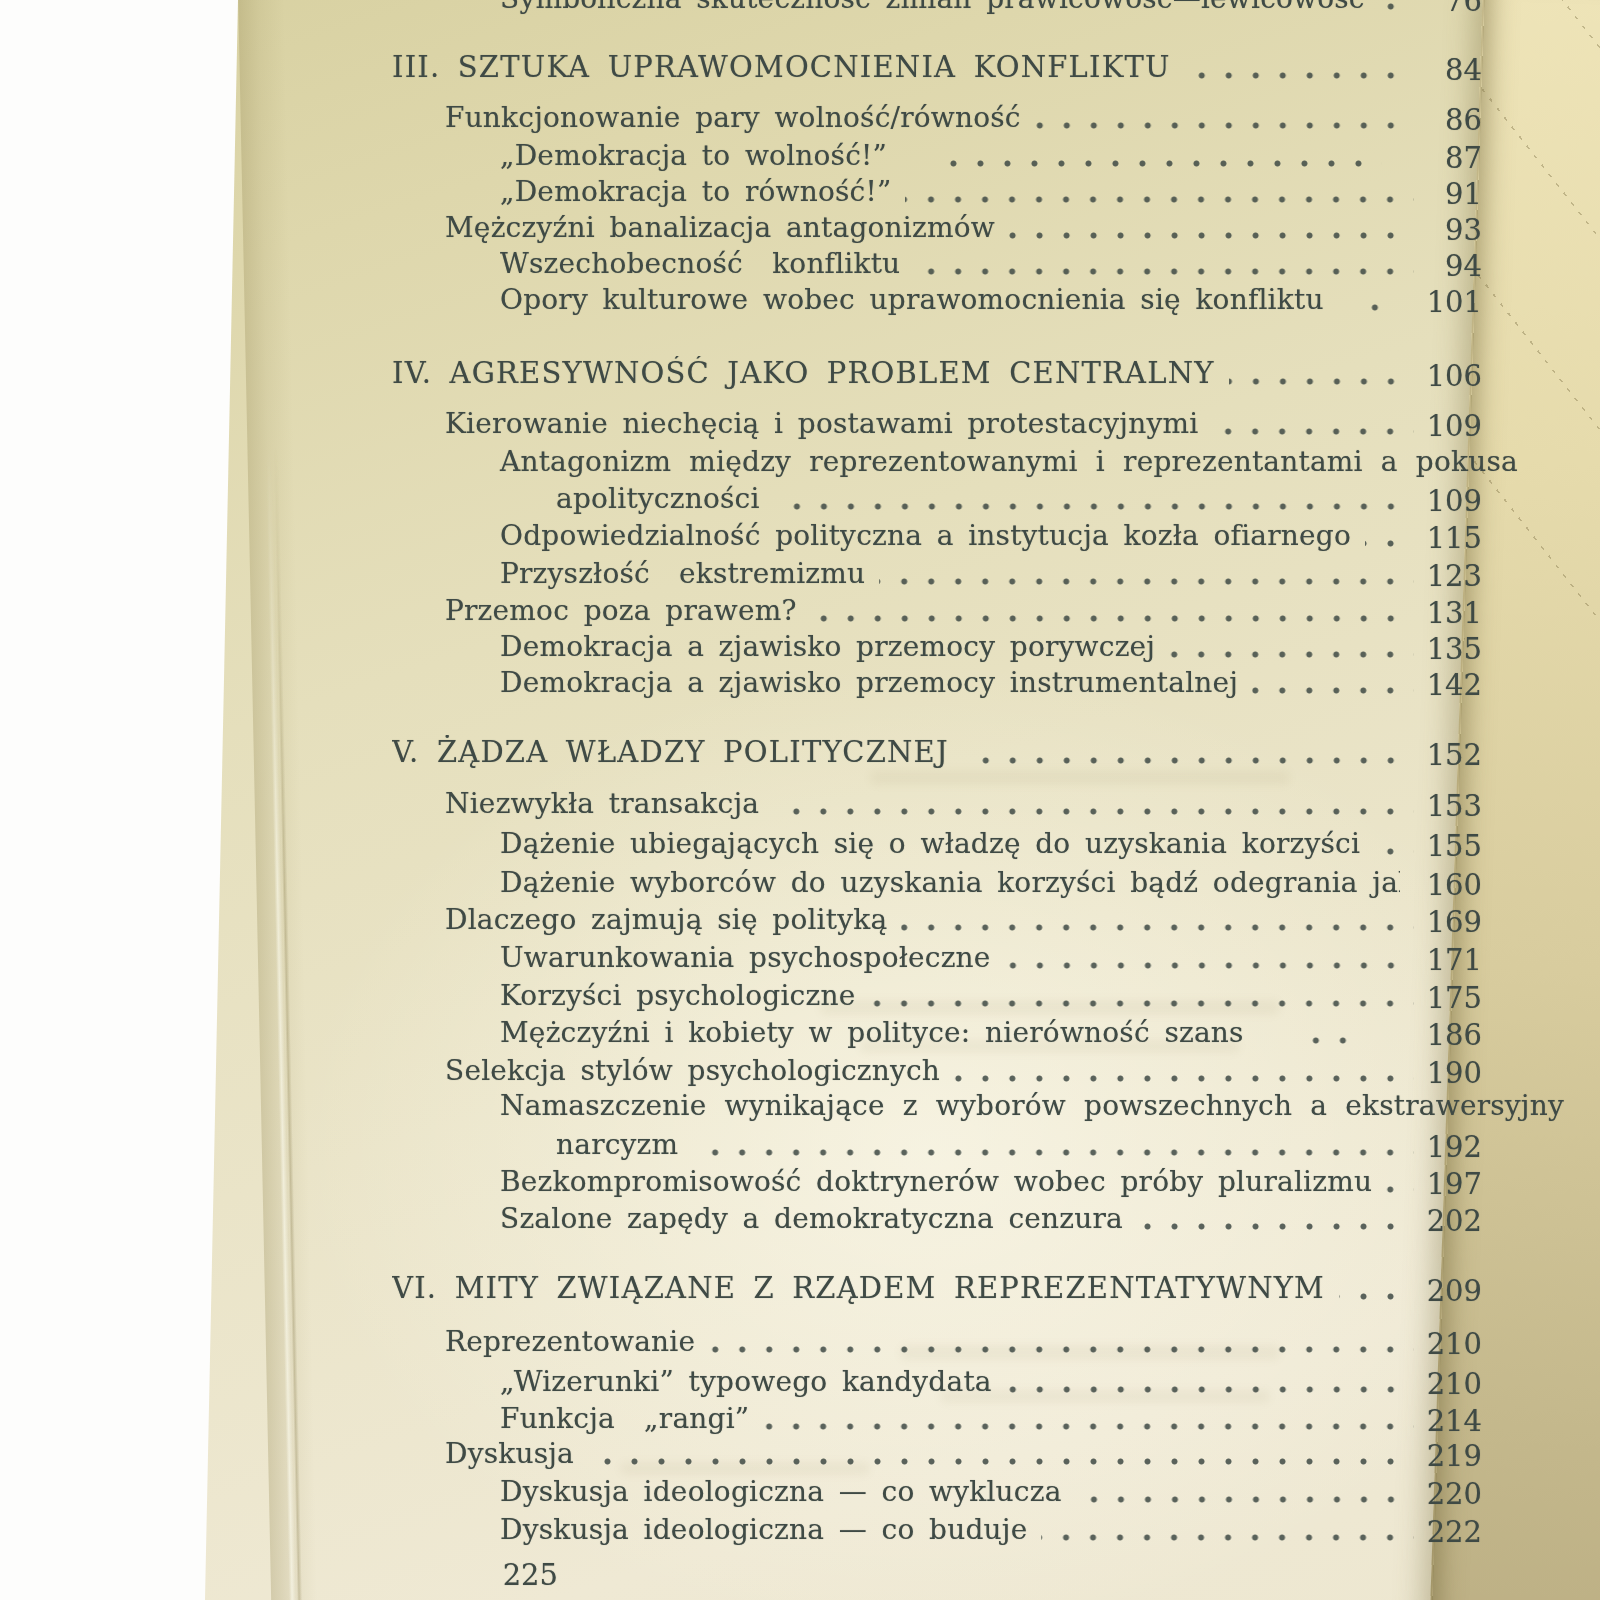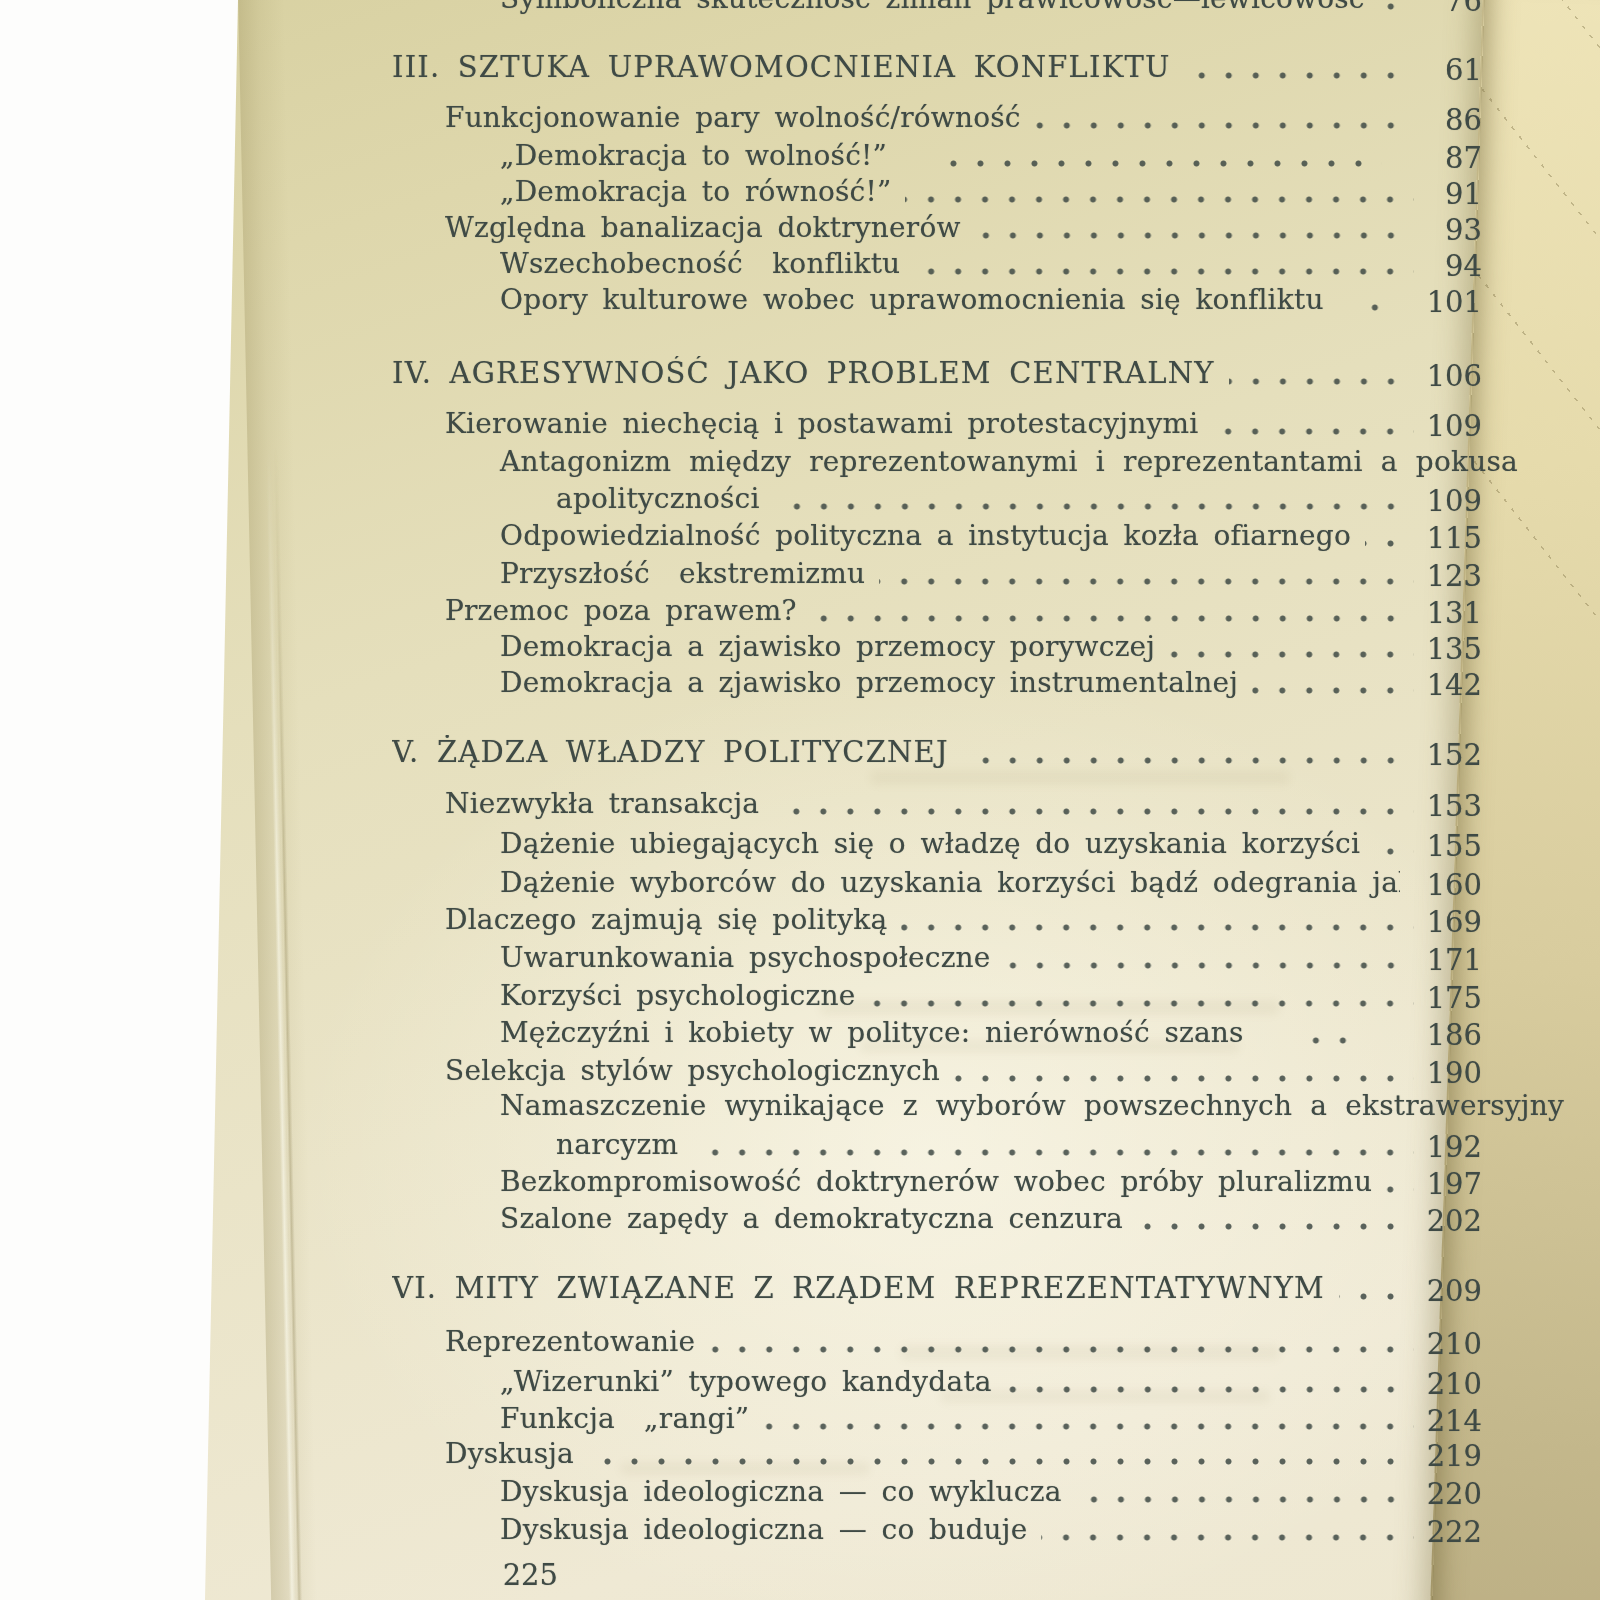--- a/index.html
+++ b/index.html
@@ -104,39 +104,39 @@
 
   <div class="toc" id="toc" style="--ink: #3f4a45;">
       <div class="row indent-2 clipped" style="left: 500px; top: -19px; width: 982px;">
     <span class="label">Symboliczna skuteczność zmian prawicowość—lewicowość</span>
     <span class="leader"></span>
     <span class="num">76</span>
   </div>
       <div class="row indent-0" style="left: 392px; top: 50px; width: 1090px;">
     <span class="label">III. SZTUKA UPRAWOMOCNIENIA KONFLIKTU</span>
     <span class="leader"></span>
-    <span class="num">61</span>
+    <span class="num">84</span>
   </div>
       <div class="row indent-1" style="left: 445px; top: 100px; width: 1037px;">
     <span class="label">Funkcjonowanie pary wolność/równość</span>
     <span class="leader"></span>
     <span class="num">86</span>
   </div>
       <div class="row indent-2" style="left: 500px; top: 138px; width: 982px; gap: 32px;">
     <span class="label">„Demokracja to wolność!”</span>
     <span class="leader"></span>
     <span class="num">87</span>
   </div>
       <div class="row indent-2" style="left: 500px; top: 174px; width: 982px;">
     <span class="label">„Demokracja to równość!”</span>
     <span class="leader"></span>
     <span class="num">91</span>
   </div>
       <div class="row indent-1" style="left: 445px; top: 210px; width: 1037px;">
-    <span class="label">Względna banalizacja doktrynerów</span>
+    <span class="label">Mężczyźni banalizacja antagonizmów</span>
     <span class="leader"></span>
     <span class="num">93</span>
   </div>
       <div class="row indent-2" style="left: 500px; top: 246px; width: 982px;">
     <span class="label">Wszechobecność  konfliktu</span>
     <span class="leader"></span>
     <span class="num">94</span>
   </div>
       <div class="row indent-2" style="left: 500px; top: 282px; width: 982px; gap: 16px;">
     <span class="label">Opory kulturowe wobec uprawomocnienia się konfliktu</span>

